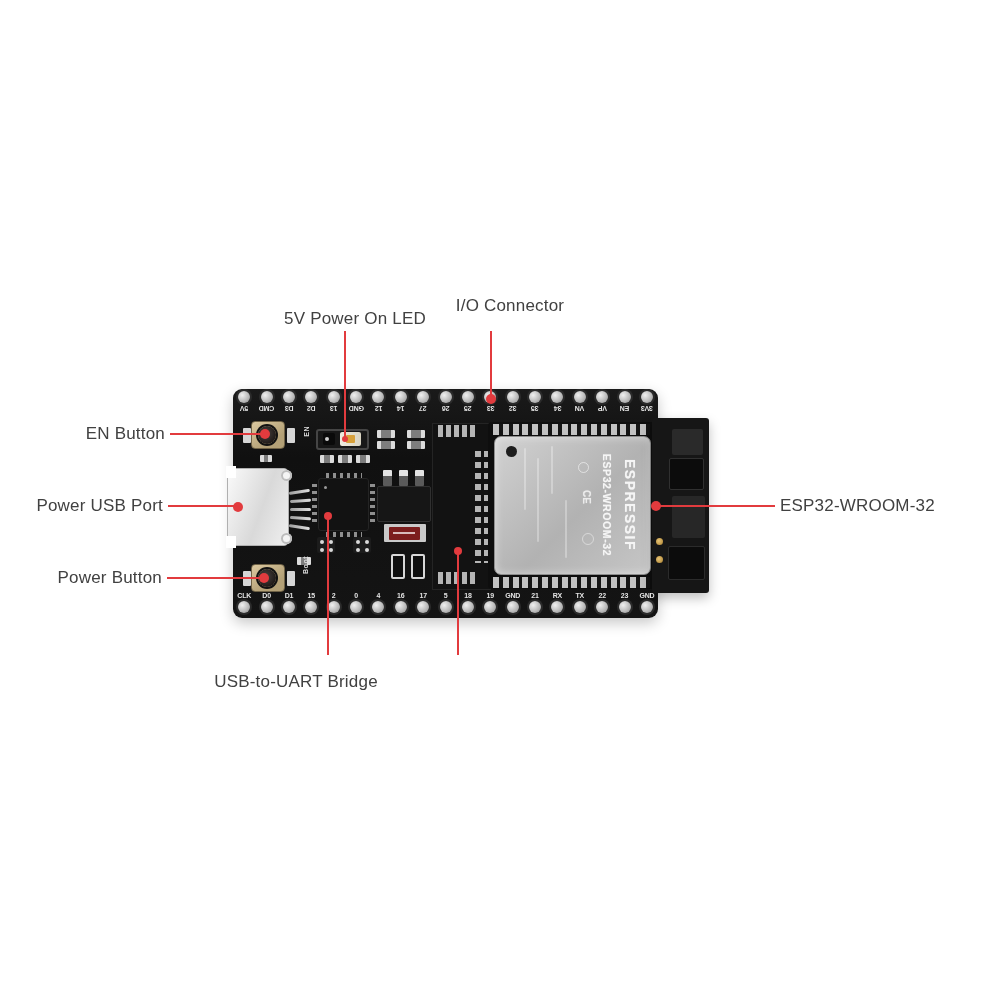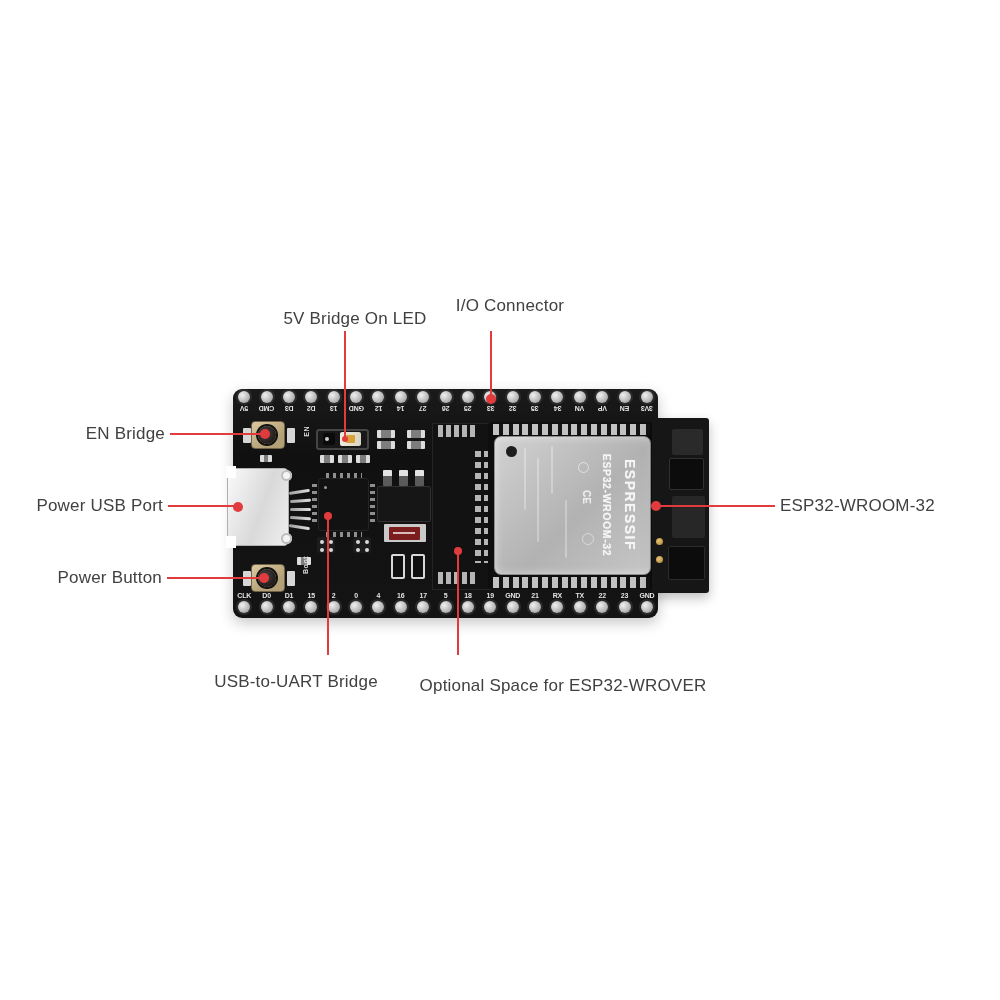--- a/index.html
+++ b/index.html
@@ -402,22 +402,21 @@
 
   <div class="cl-dot d6" style="left:345px;top:439px"></div>
   <div class="cl-dot d10" style="left:491px;top:399px"></div>
   <div class="cl-dot d10" style="left:265px;top:434px"></div>
   <div class="cl-dot d10" style="left:238px;top:507px"></div>
   <div class="cl-dot d10" style="left:264px;top:578px"></div>
   <div class="cl-dot d10" style="left:656px;top:506px"></div>
   <div class="cl-dot d8" style="left:328px;top:516px"></div>
   <div class="cl-dot d8" style="left:458px;top:551px"></div>
 
-  <div class="cl-label cl-center" style="left:355px;top:319px">5V Bridge On LED</div>
+  <div class="cl-label cl-center" style="left:355px;top:319px">5V Power On LED</div>
   <div class="cl-label cl-center" style="left:510px;top:306px">I/O Connector</div>
-  <div class="cl-label cl-right" style="left:165px;top:434px">EN Bridge</div>
+  <div class="cl-label cl-right" style="left:165px;top:434px">EN Button</div>
   <div class="cl-label cl-right" style="left:163px;top:506px">Power USB Port</div>
   <div class="cl-label cl-right" style="left:162px;top:578px">Power Button</div>
   <div class="cl-label cl-left" style="left:780px;top:506px">ESP32-WROOM-32</div>
   <div class="cl-label cl-center" style="left:296px;top:682px">USB-to-UART Bridge</div>
-  <div class="cl-label cl-center" style="left:563px;top:686px">Optional Space for ESP32-WROVER</div>
 
 </div>
 
 </body></html>

